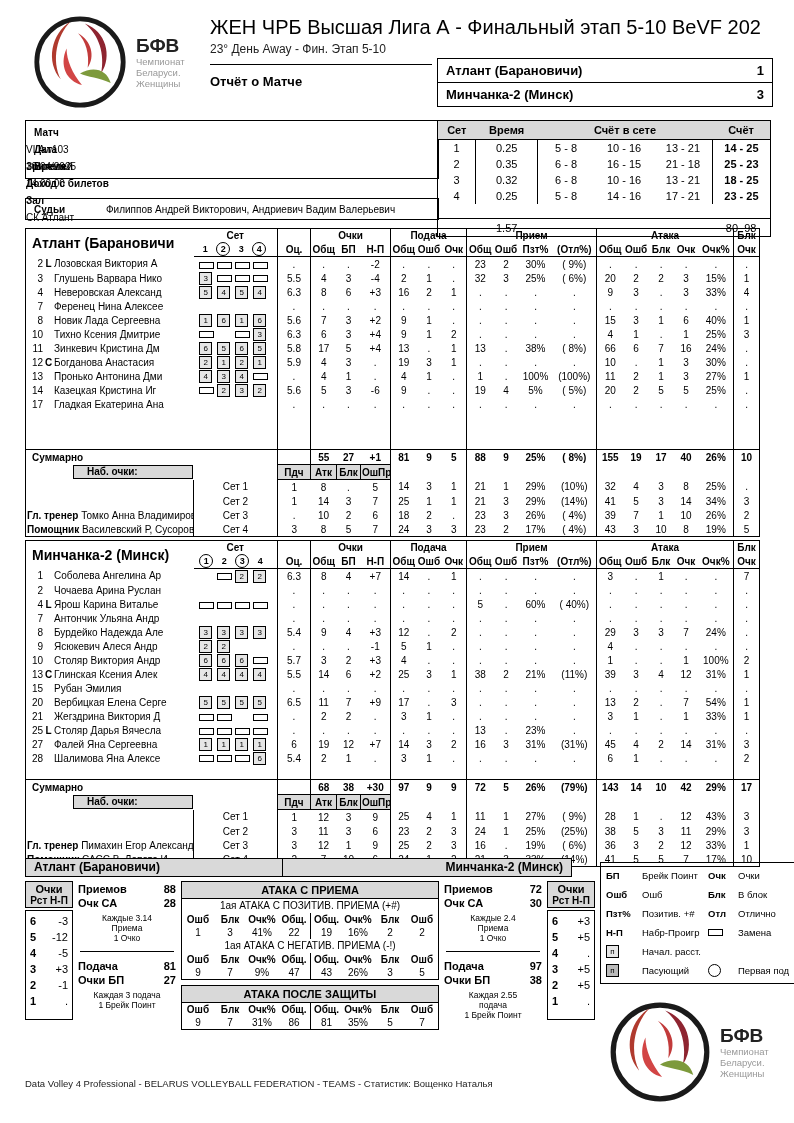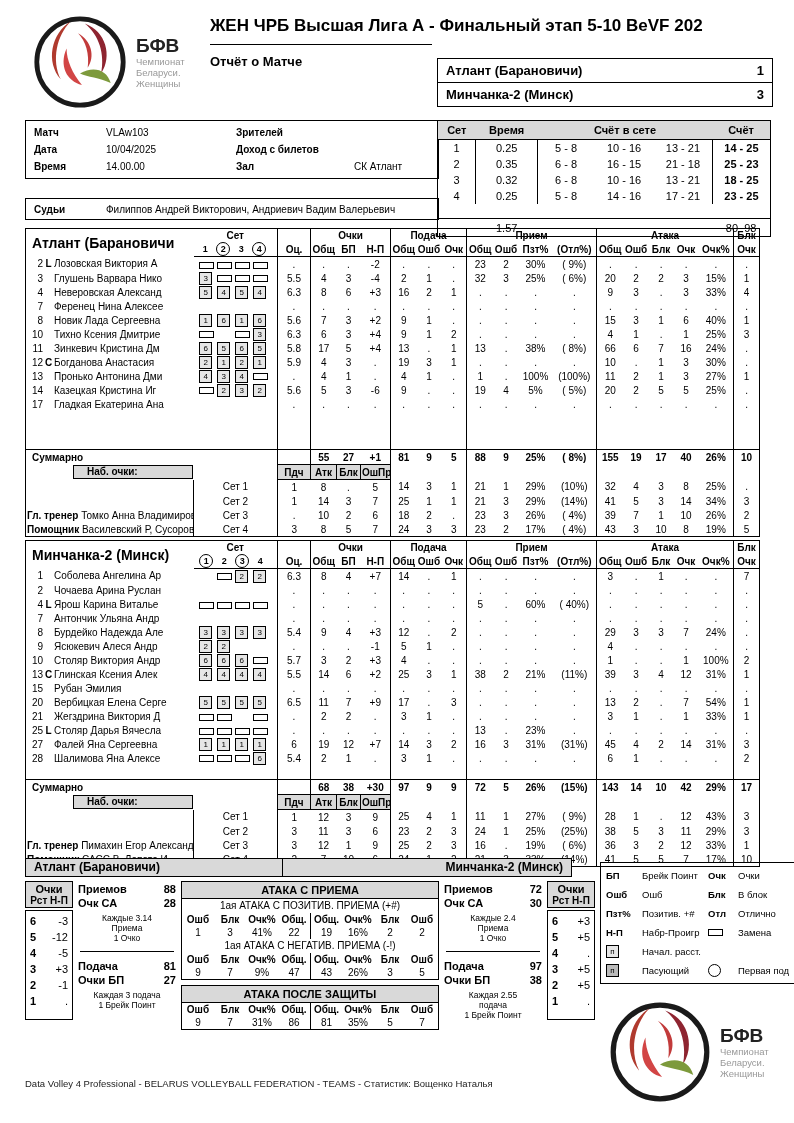--- a/index.html
+++ b/index.html
@@ -7,32 +7,32 @@
        font-family:"Liberation Sans","DejaVu Sans",sans-serif;font-size:10px;overflow:hidden;}
   .abs{position:absolute;}
   b,.b{font-weight:bold;}
   .pre{white-space:pre;}
 
   
   #logo-top{left:30px;top:14px;display:flex;align-items:center;gap:6px;}
   .logo-caption .abbr{font-size:19px;font-weight:bold;color:#222;line-height:20px;}
   .logo-caption .cap{font-size:9.5px;color:#999;line-height:11px;}
   #title-block{left:210px;top:16px;width:575px;}
-  #main-title{font-size:17px;font-weight:bold;white-space:nowrap;overflow:hidden;}
+  #main-title{font-size:20px;font-weight:normal;white-space:nowrap;overflow:hidden;}
   #sub-title{font-size:12px;margin-top:3px;color:#222;}
   #report-label{border-top:1.5px solid #000;width:222px;margin-top:8px;padding-top:9px;
                 font-size:13px;font-weight:bold;}
   #score-box{left:437px;top:58px;width:334px;border:1.5px solid #000;}
   .score-row{display:flex;justify-content:space-between;align-items:center;
              height:23px;padding:0 8px;font-size:13px;font-weight:bold;}
   .score-row + .score-row{border-top:1px solid #000;}
 
   
   #match-info{left:25px;top:120px;width:412px;border:1.5px solid #000;padding:3px 0;}
-  .mi-row{display:flex;height:17px;line-height:17px;}
+  .mi-row{display:flex;height:17px;line-height:17px;flex-direction:column;}
   .mi-l1{width:72px;padding-left:8px;font-weight:bold;}
   .mi-v1{width:130px;}
   .mi-l2{width:118px;font-weight:bold;}
   .mi-v2{flex:1;}
   #referees{left:25px;top:198px;width:412px;border:1.5px solid #000;height:20px;
             display:flex;align-items:center;}
   #referees .mi-l1{font-weight:bold;}
 
   
   #set-results{left:437px;top:120px;width:334px;}
@@ -124,20 +124,21 @@
   <div class="logo-caption">
     <div class="abbr">БФВ</div>
     <div class="cap">Чемпионат</div>
     <div class="cap">Беларуси.</div>
     <div class="cap">Женщины</div>
   </div>
 </div>
 
 <div class="abs" id="title-block">
   <div id="main-title">ЖЕН ЧРБ Высшая Лига А - Финальный этап 5-10  BeVF 202</div>
+  <div id="sub-title">23° День Away - Фин. Этап 5-10</div>
   <div id="report-label">Отчёт о Матче</div>
 </div>
 
 <div class="abs" id="score-box">
   <div class="score-row">
     <span>Атлант (Барановичи)</span>
     <span>1</span>
   </div>
   <div class="score-row">
     <span>Минчанка-2 (Минск)</span>
@@ -1049,21 +1050,21 @@
           <td class="sep-l pre"></td>
           <td class="sep-l pre">68</td>
           <td class="pre">38</td>
           <td class="pre">+30</td>
           <td class="sep-l pre">97</td>
           <td class="pre">9</td>
           <td class="pre">9</td>
           <td class="sep-l pre">72</td>
           <td class="pre">5</td>
           <td class="pre">26%</td>
-          <td class="pre">(15%)</td>
+          <td class="pre">(79%)</td>
           <td class="sep-l pre">143</td>
           <td class="pre">14</td>
           <td class="pre">10</td>
           <td class="pre">42</td>
           <td class="pre">29%</td>
           <td class="sep-l pre">17</td>
         </tr>
         <tr>
           <td class="pcell">
             <span class="nabl">Наб. очки:</span>

